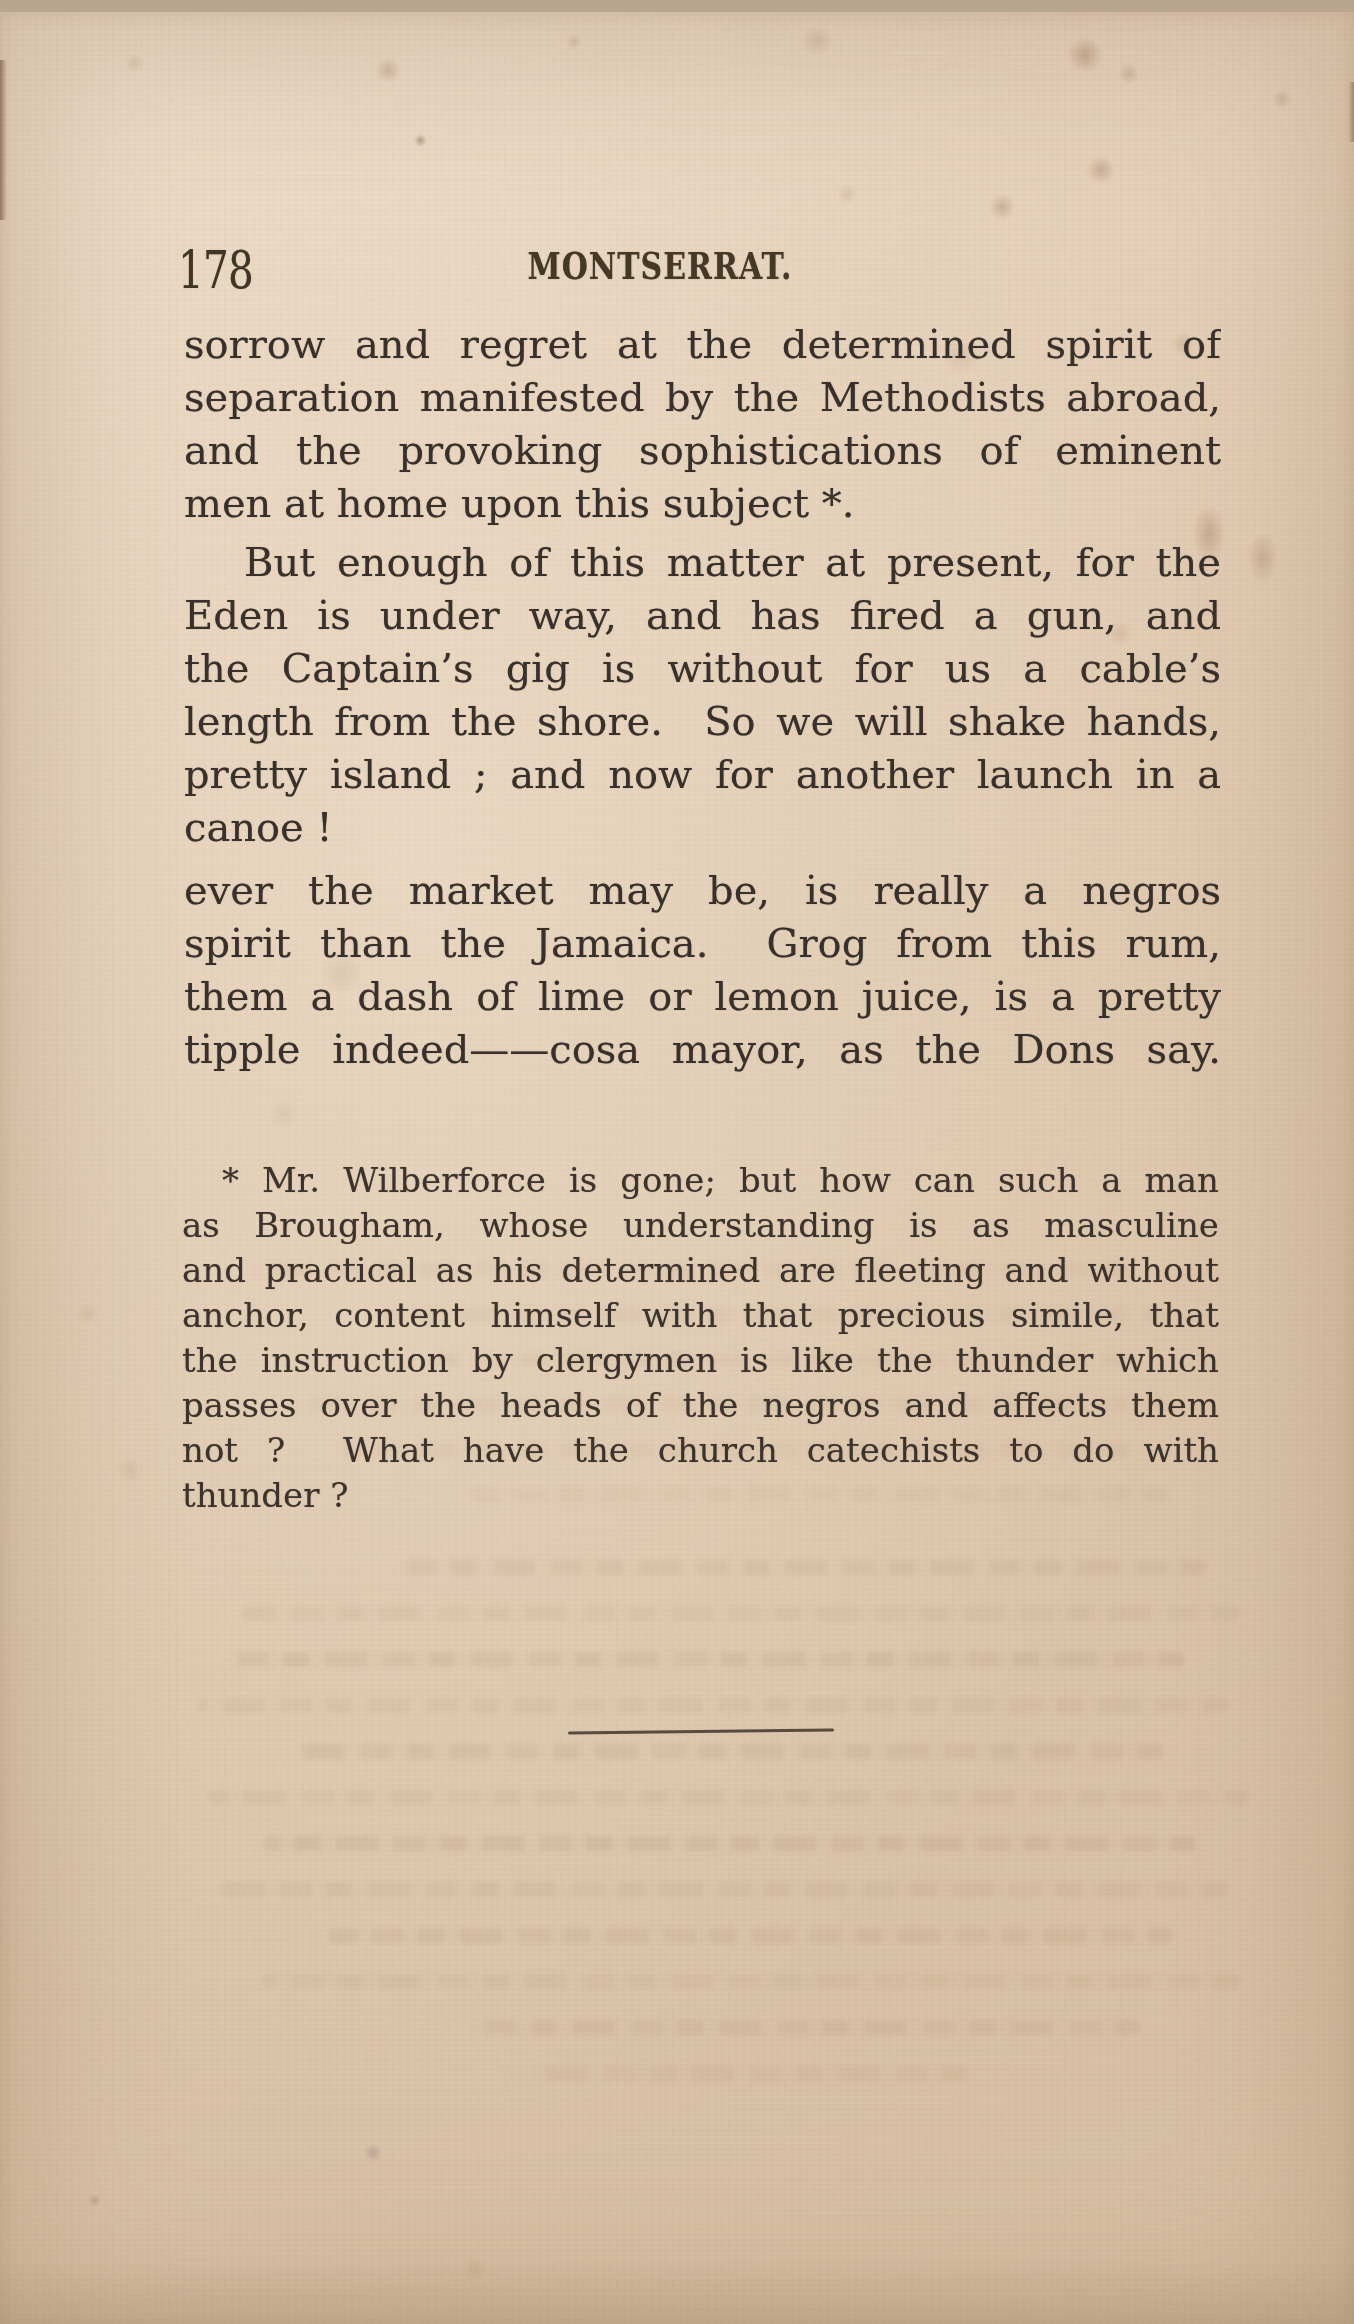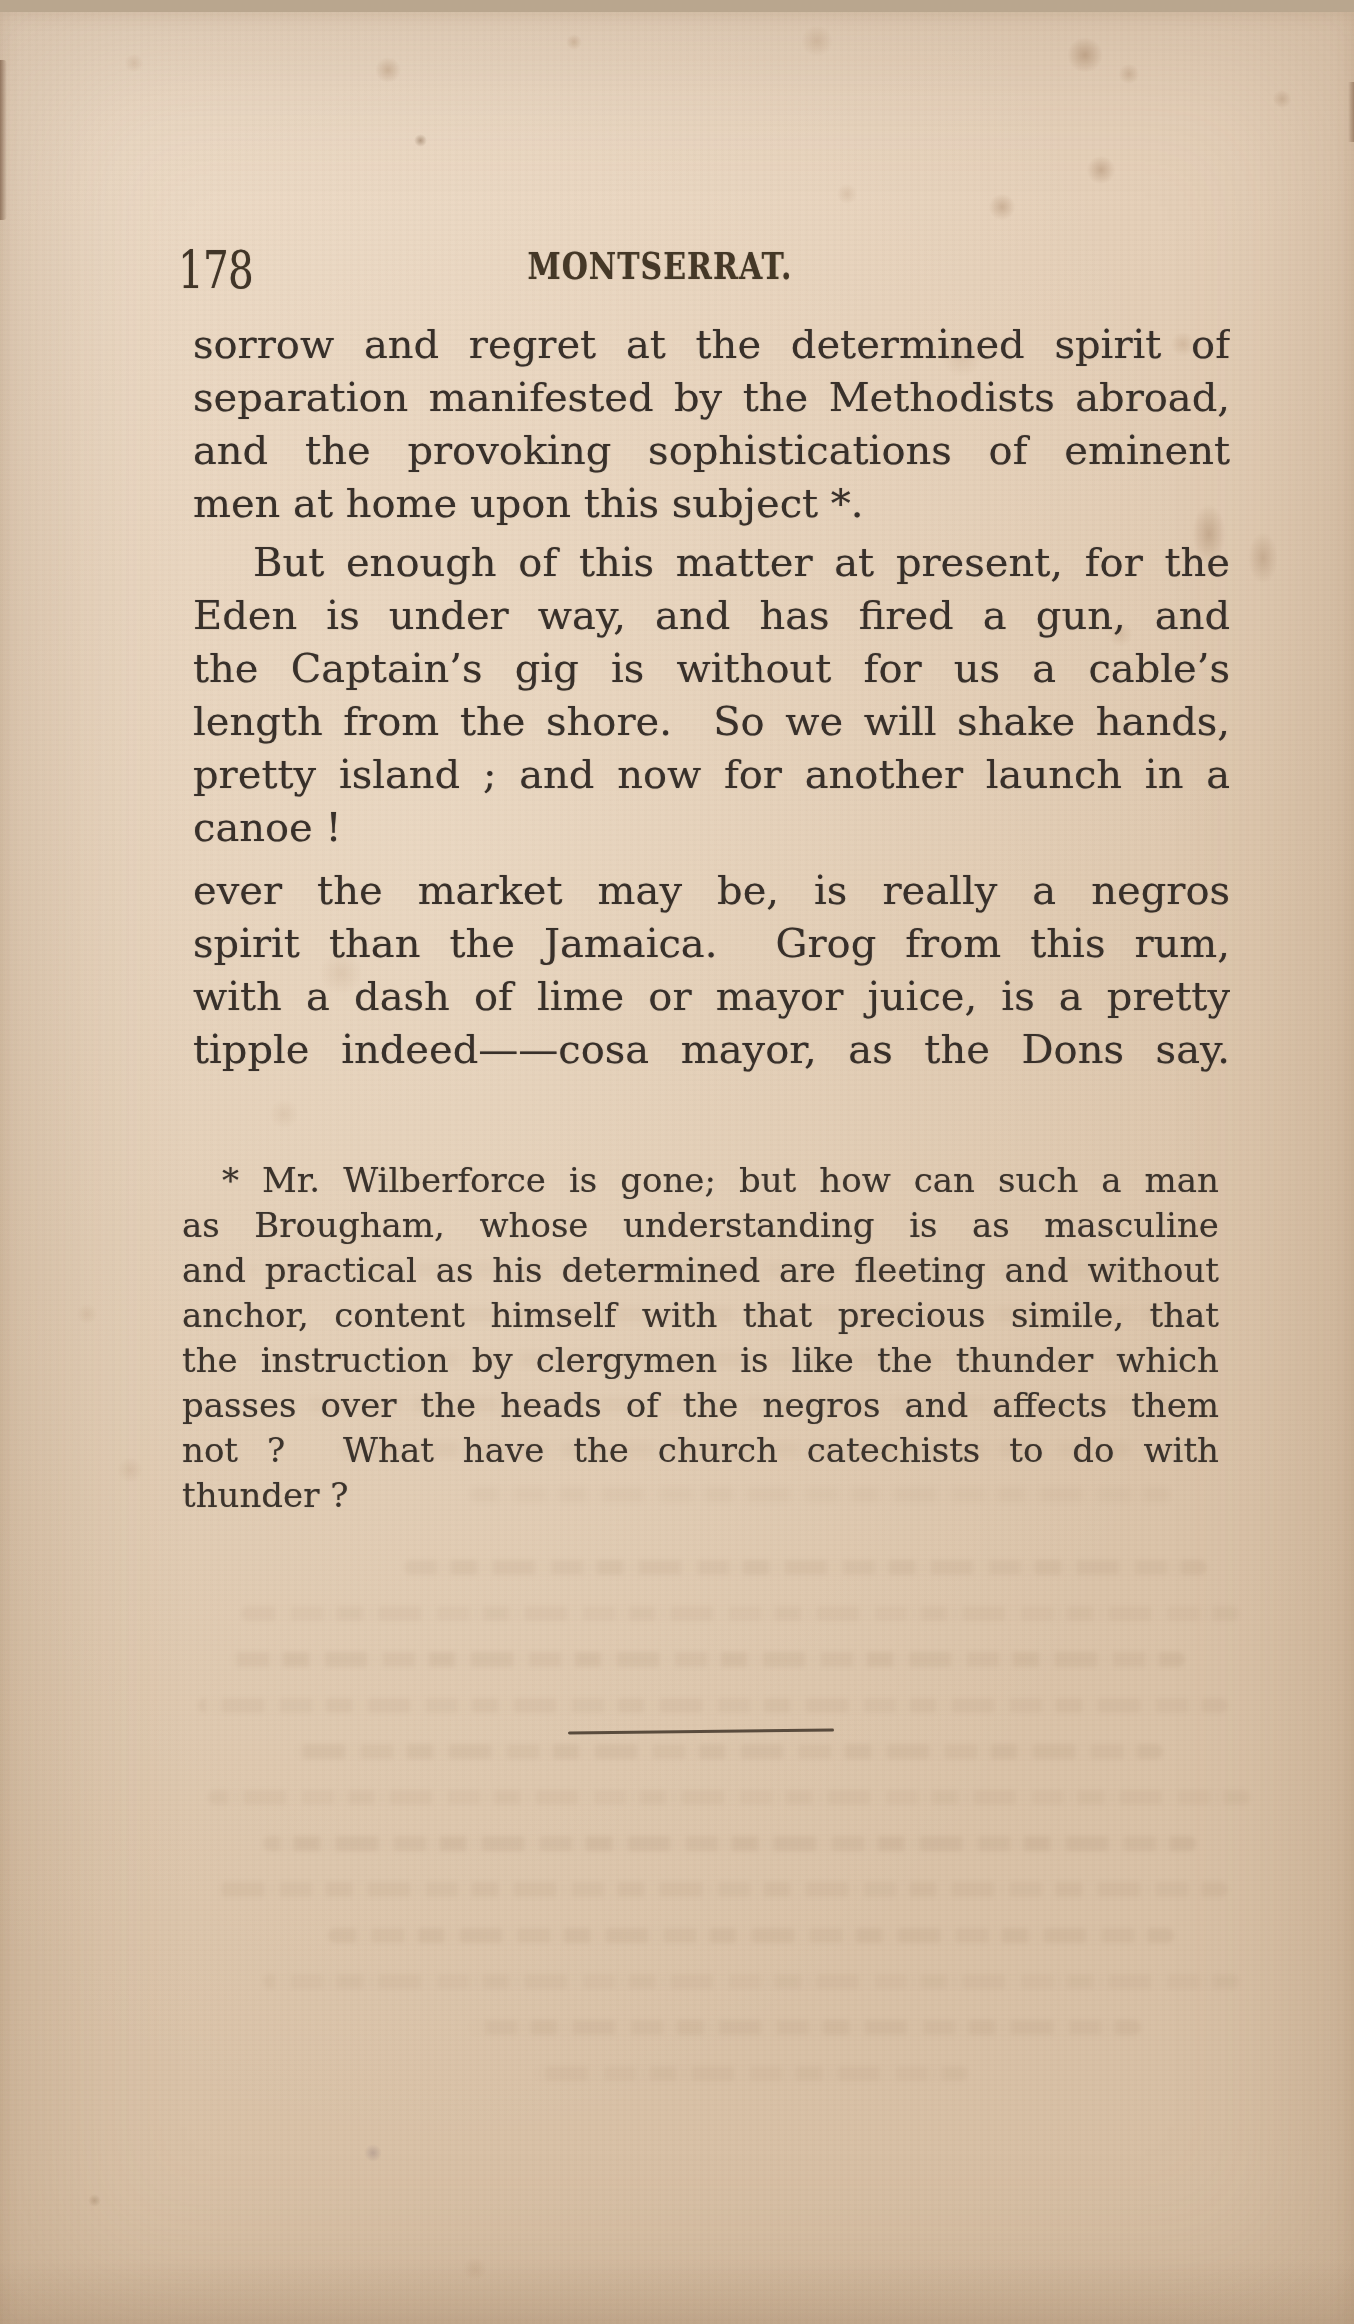--- a/index.html
+++ b/index.html
@@ -34,21 +34,21 @@
   .running-title{
     position:absolute;left:660px;top:242px;
     font-size:30px;line-height:34px;font-weight:700;color:#453827;
     letter-spacing:1px;
     transform:translateX(-50%) scaleY(1.22);transform-origin:center bottom;
     text-shadow:0 0 1px rgba(65,53,40,0.45);
   }
 
   
   .body-text{
-    position:absolute;left:193px;top:306px;width:1037px;
+    position:absolute;left:184px;top:306px;width:1037px;
     font-size:40px;color:#38302a;
     text-shadow:0 0 1px rgba(56,48,42,0.5);
   }
   .line{
     height:53px;line-height:53px;
     text-align:justify;text-align-last:left;
     white-space:nowrap;overflow:visible;
   }
   .line.j{white-space:normal;text-align-last:justify;overflow:hidden;}
   .para.gap1{margin-top:6px;}
@@ -163,21 +163,21 @@
         <div class="line j ind">But enough of this matter at present, for the</div>
         <div class="line j">Eden is under way, and has fired a gun, and</div>
         <div class="line j">the Captain’s gig is without for us a cable’s</div>
         <div class="line j">length from the shore.&nbsp; So we will shake hands,</div>
         <div class="line j">pretty island ; and now for another launch in a</div>
         <div class="line">canoe !</div>
       </div>
       <div class="para gap2">
         <div class="line j">ever the market may be, is really a negros</div>
         <div class="line j">spirit than the Jamaica.&nbsp; Grog from this rum,</div>
-        <div class="line j">with a dash of lime or mayor juice, is a pretty</div>
+        <div class="line j">them a dash of lime or lemon juice, is a pretty</div>
         <div class="line j">tipple indeed——cosa mayor, as the Dons say.</div>
       </div>
     </main>
 
   <section class="footnote">
       <div class="fline j find">* Mr. Wilberforce is gone; but how can such a man</div>
       <div class="fline j">as Brougham, whose understanding is as masculine</div>
       <div class="fline j">and practical as his determined are fleeting and without</div>
       <div class="fline j">anchor, content himself with that precious simile, that</div>
       <div class="fline j">the instruction by clergymen is like the thunder which</div>

